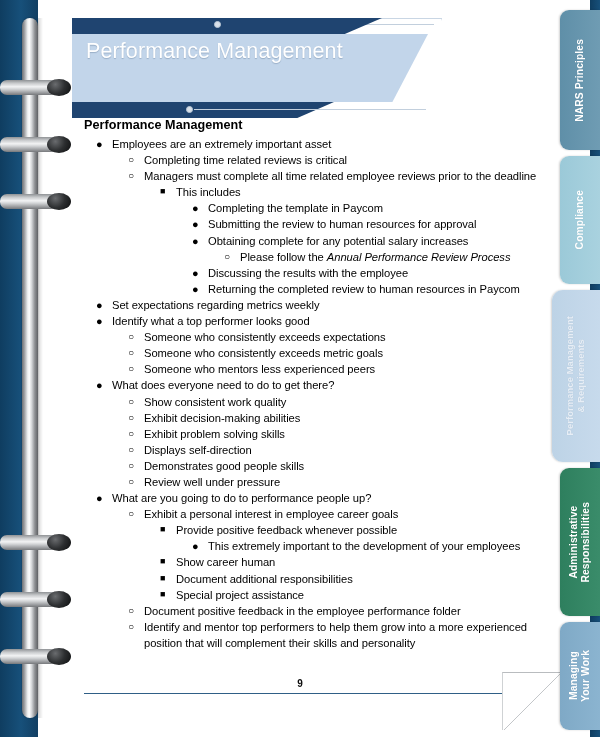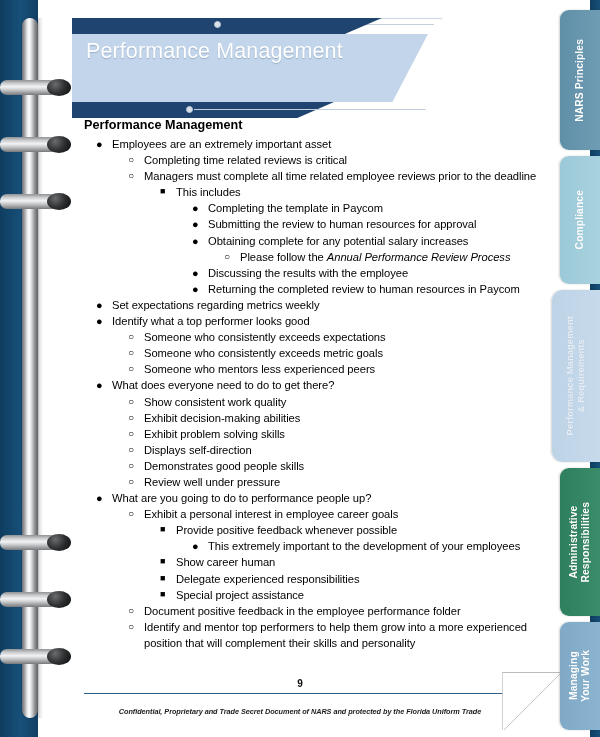--- a/index.html
+++ b/index.html
@@ -464,41 +464,41 @@
         <li class="item" style="margin-left: 124px;">
           <span class="mk disc">●</span>
           <span class="txt">This extremely important to the development of your employees</span>
         </li>
         <li class="item" style="margin-left: 92px;">
           <span class="mk sq">■</span>
           <span class="txt">Show career human</span>
         </li>
         <li class="item" style="margin-left: 92px;">
           <span class="mk sq">■</span>
-          <span class="txt">Delegate experienced responsibilities</span>
+          <span class="txt">Document additional responsibilities</span>
         </li>
         <li class="item" style="margin-left: 92px;">
           <span class="mk sq">■</span>
           <span class="txt">Special project assistance</span>
         </li>
         <li class="item" style="margin-left: 60px;">
           <span class="mk circ">○</span>
           <span class="txt">Document positive feedback in the employee performance folder</span>
         </li>
         <li class="item" style="margin-left: 60px;">
           <span class="mk circ">○</span>
           <span class="txt">Identify and mentor top performers to help them grow into a more experienced position that will complement their skills and personality</span>
         </li>
       </ul>
   </div>
 
   <div class="page-num">9</div>
   <div class="foot-rule-top"></div>
   <div class="foot-text">
-    <span>Confidential, Proprietary and Trade Secret Document of NARS and protected by the Florida Uniform Trade</span><br>
+    <br>
   </div>
 
   <div class="curl">
     <svg class="curl-diag" viewBox="0 0 58 58">
       <line x1="58" y1="0" x2="0" y2="58" stroke="#c3c6c9" stroke-width="1"></line>
     </svg>
   </div>
 
   <div class="tabs">
     <div class="tab-spine">

